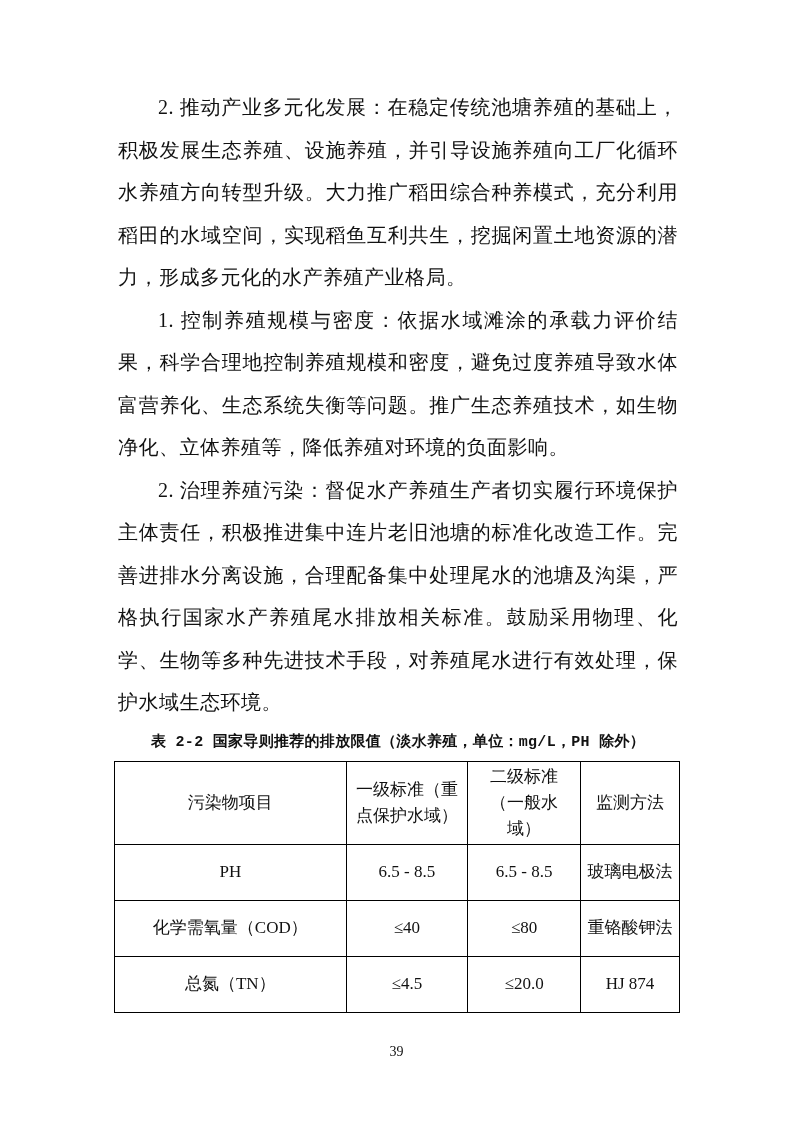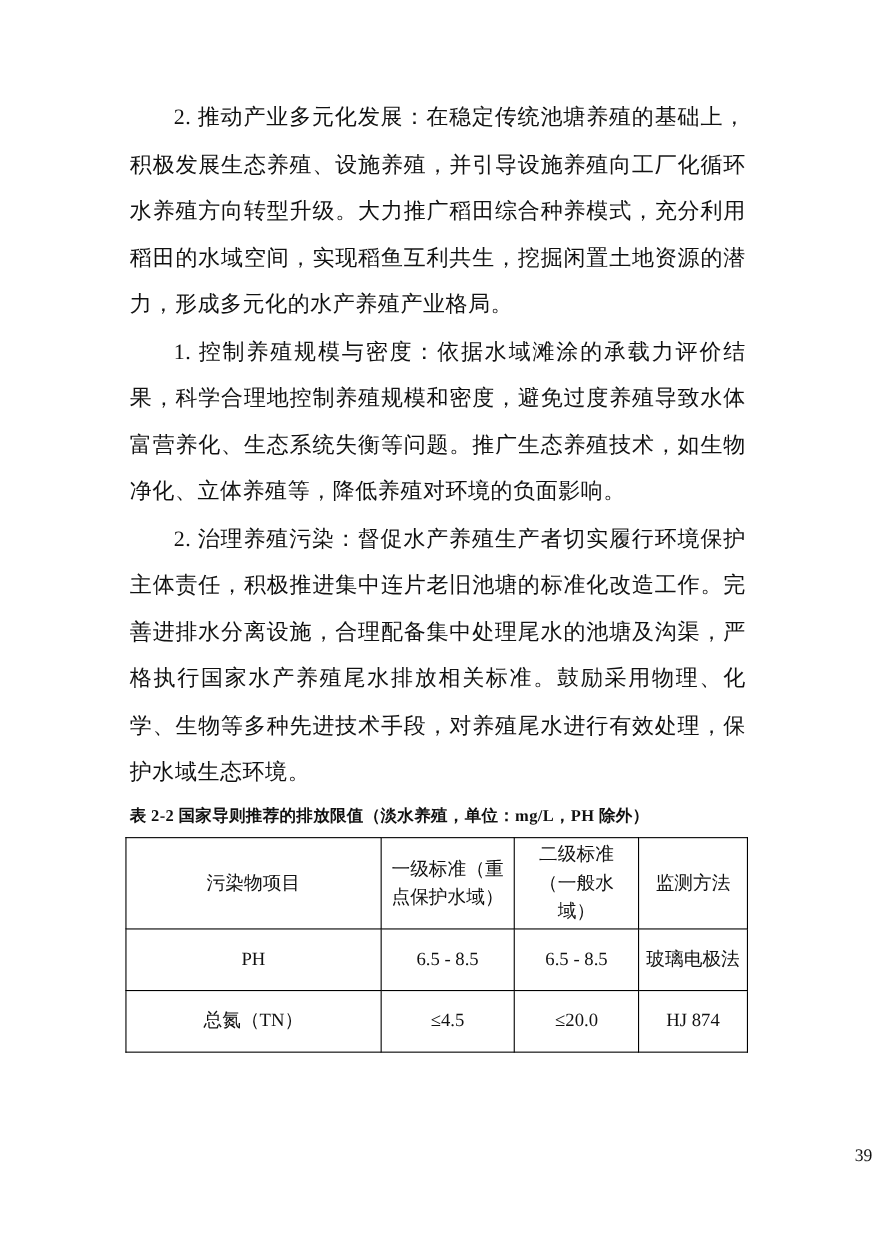--- a/index.html
+++ b/index.html
@@ -28,24 +28,24 @@
   }
   .section-heading {
     font-family: "Liberation Sans", "DejaVu Sans", sans-serif;
     font-size: 19px;
     font-weight: bold;
     line-height: 42.5px;
     text-indent: 2em;
     letter-spacing: 0.5px;
   }
   .table-caption {
-    font-family: Liberation Serif, serif;
+    font-family: Liberation Mono, monospace;
     font-size: 15px;
     font-weight: bold;
-    text-align: left;
+    text-align: center;
     margin-top: 8px;
     margin-bottom: 10px;
     letter-spacing: 0.3px;
   }
   table.data-table {
     border-collapse: collapse;
     width: 566px;
     margin-left: -4px;
     table-layout: fixed;
   }
@@ -63,22 +63,22 @@
   table.data-table tbody td { height: 56px; }
   .col-pollutant { width: 41%; }
   .col-level1    { width: 21.5%; }
   .col-level2    { width: 20%; }
   .col-method    { width: 17.5%; }
   .page-number {
     position: absolute;
     bottom: 62px;
     left: 0;
     width: 100%;
-    text-align: right;
-    font-size: 16px;
+    text-align: center;
+    font-size: 14px;
     color: #111111;
   }
 </style>
 </head>
 <body>
 
 <div class="page">
 
   <p class="body-para">2. 推动产业多元化发展：在稳定传统池塘养殖的基础上，积极发展生态养殖、设施养殖，并引导设施养殖向工厂化循环水养殖方向转型升级。大力推广稻田综合种养模式，充分利用稻田的水域空间，实现稻鱼互利共生，挖掘闲置土地资源的潜力，形成多元化的水产养殖产业格局。</p>
 
@@ -105,20 +105,26 @@
       </tr>
     </thead>
     <tbody>
       <tr>
         <td>PH</td>
         <td>6.5 - 8.5</td>
         <td>6.5 - 8.5</td>
         <td>玻璃电极法</td>
       </tr>
       <tr>
+        <td>化学需氧量（COD）</td>
+        <td>≤40</td>
+        <td>≤80</td>
+        <td>重铬酸钾法</td>
+      </tr>
+      <tr>
         <td>总氮（TN）</td>
         <td>≤4.5</td>
         <td>≤20.0</td>
         <td>HJ 874</td>
       </tr>
     </tbody>
   </table>
 
   <div class="page-number">39</div>
 

